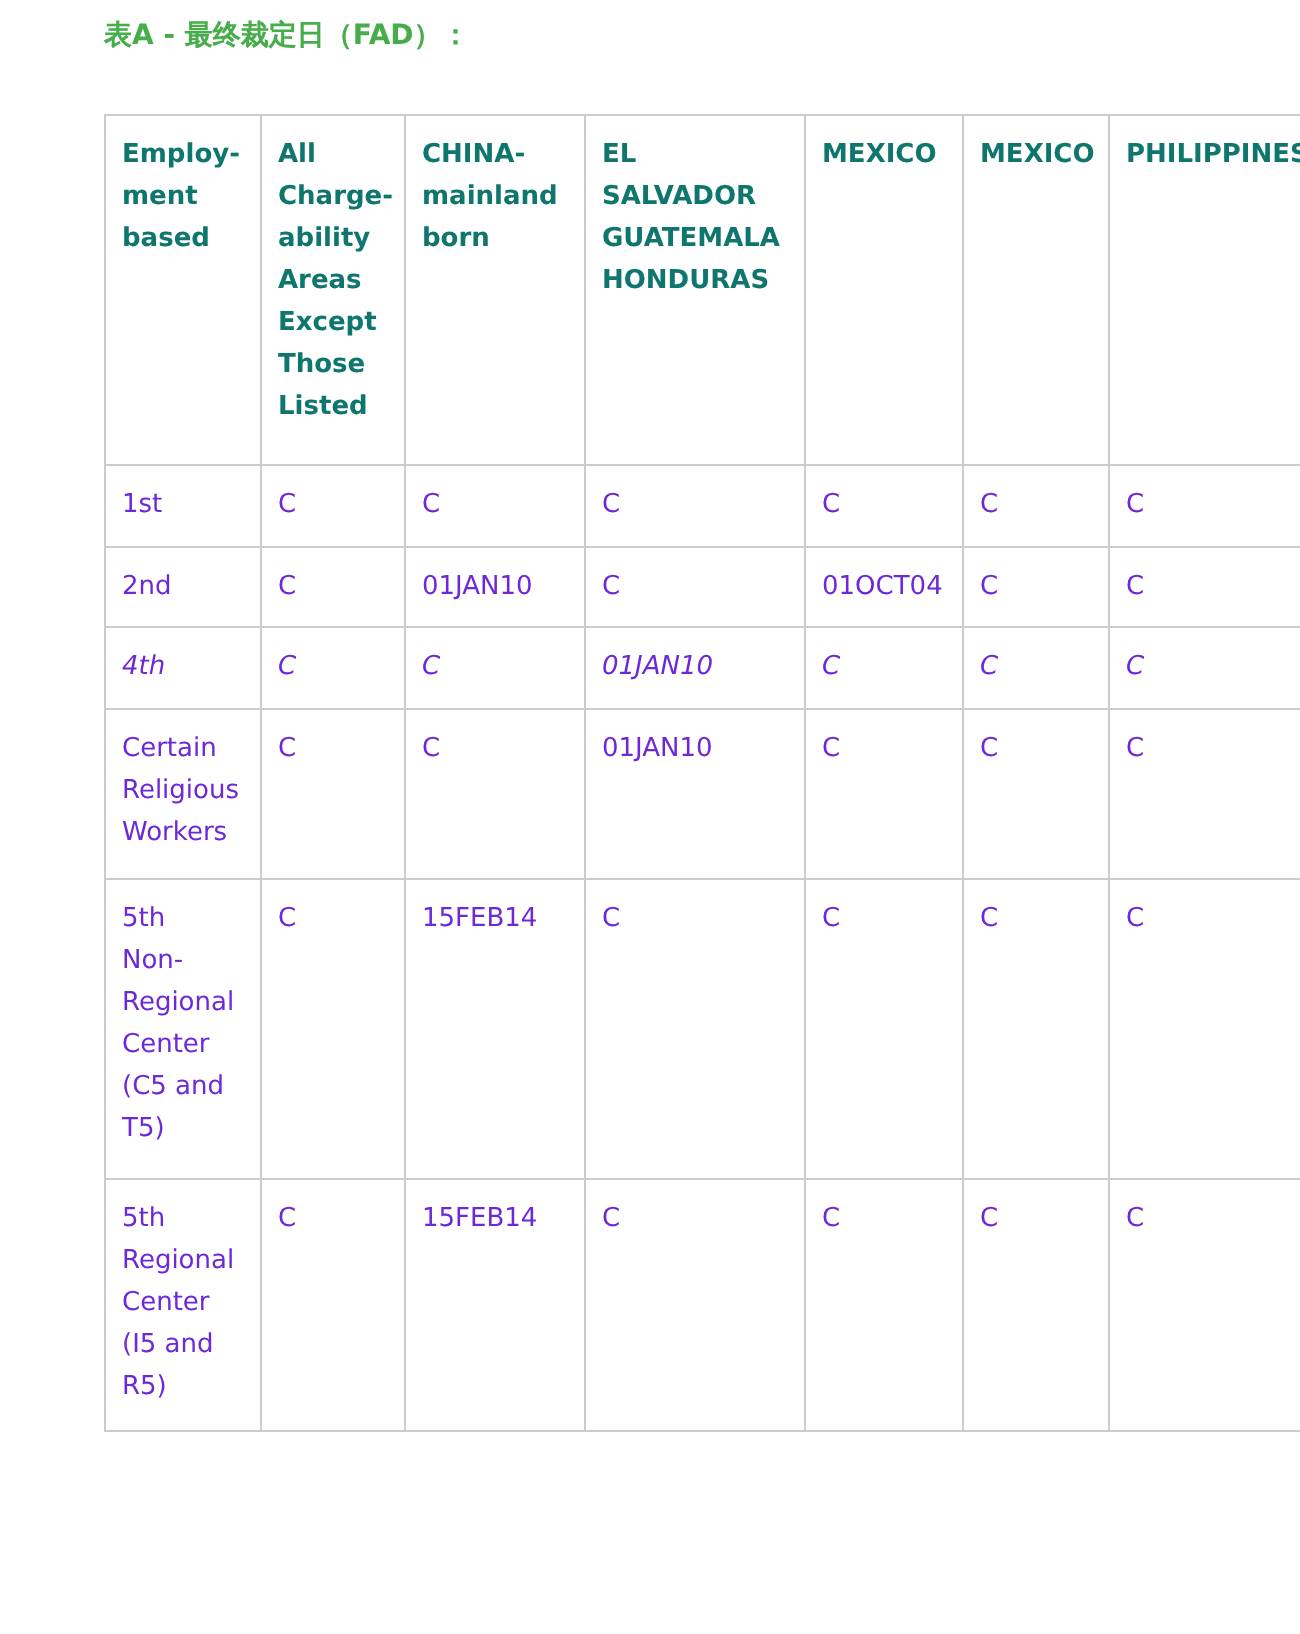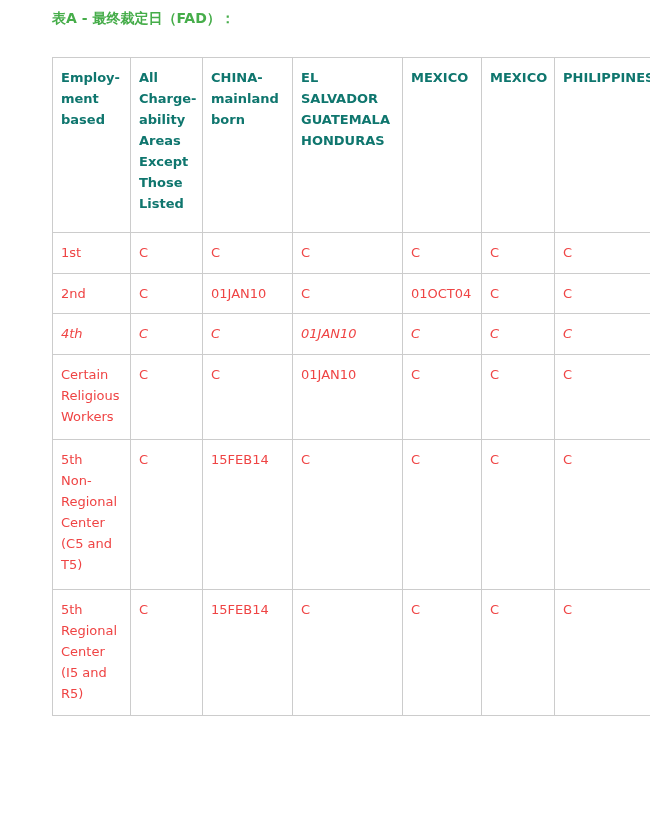--- a/index.html
+++ b/index.html
@@ -39,21 +39,21 @@
     font-size: 13px;
     line-height: 21px;
     overflow: hidden;
   }
   table.fad-table th {
     color: #0f766e;
     font-weight: bold;
     white-space: pre-line;
   }
   table.fad-table td {
-    color: #ef4444;
+    color: #6d28d9;
     font-weight: normal;
     white-space: nowrap;
   }
   table.fad-table td.row-label {
     white-space: pre-line;
   }
   
   col.c0 { width: 78px; }
   col.c1 { width: 72px; }
   col.c2 { width: 90px; }

